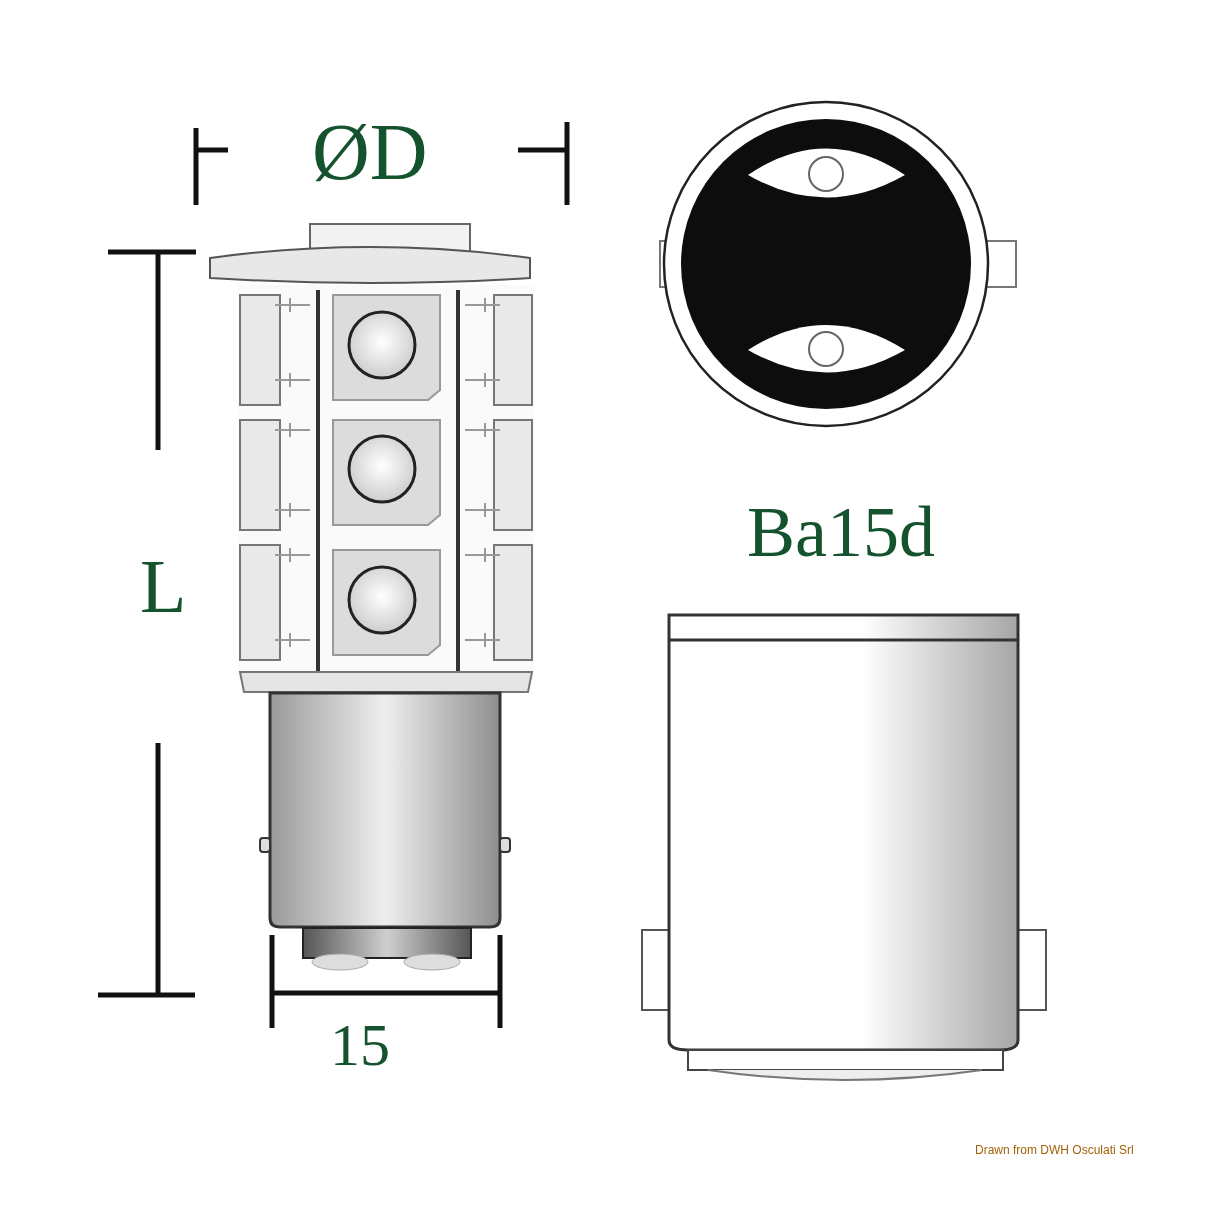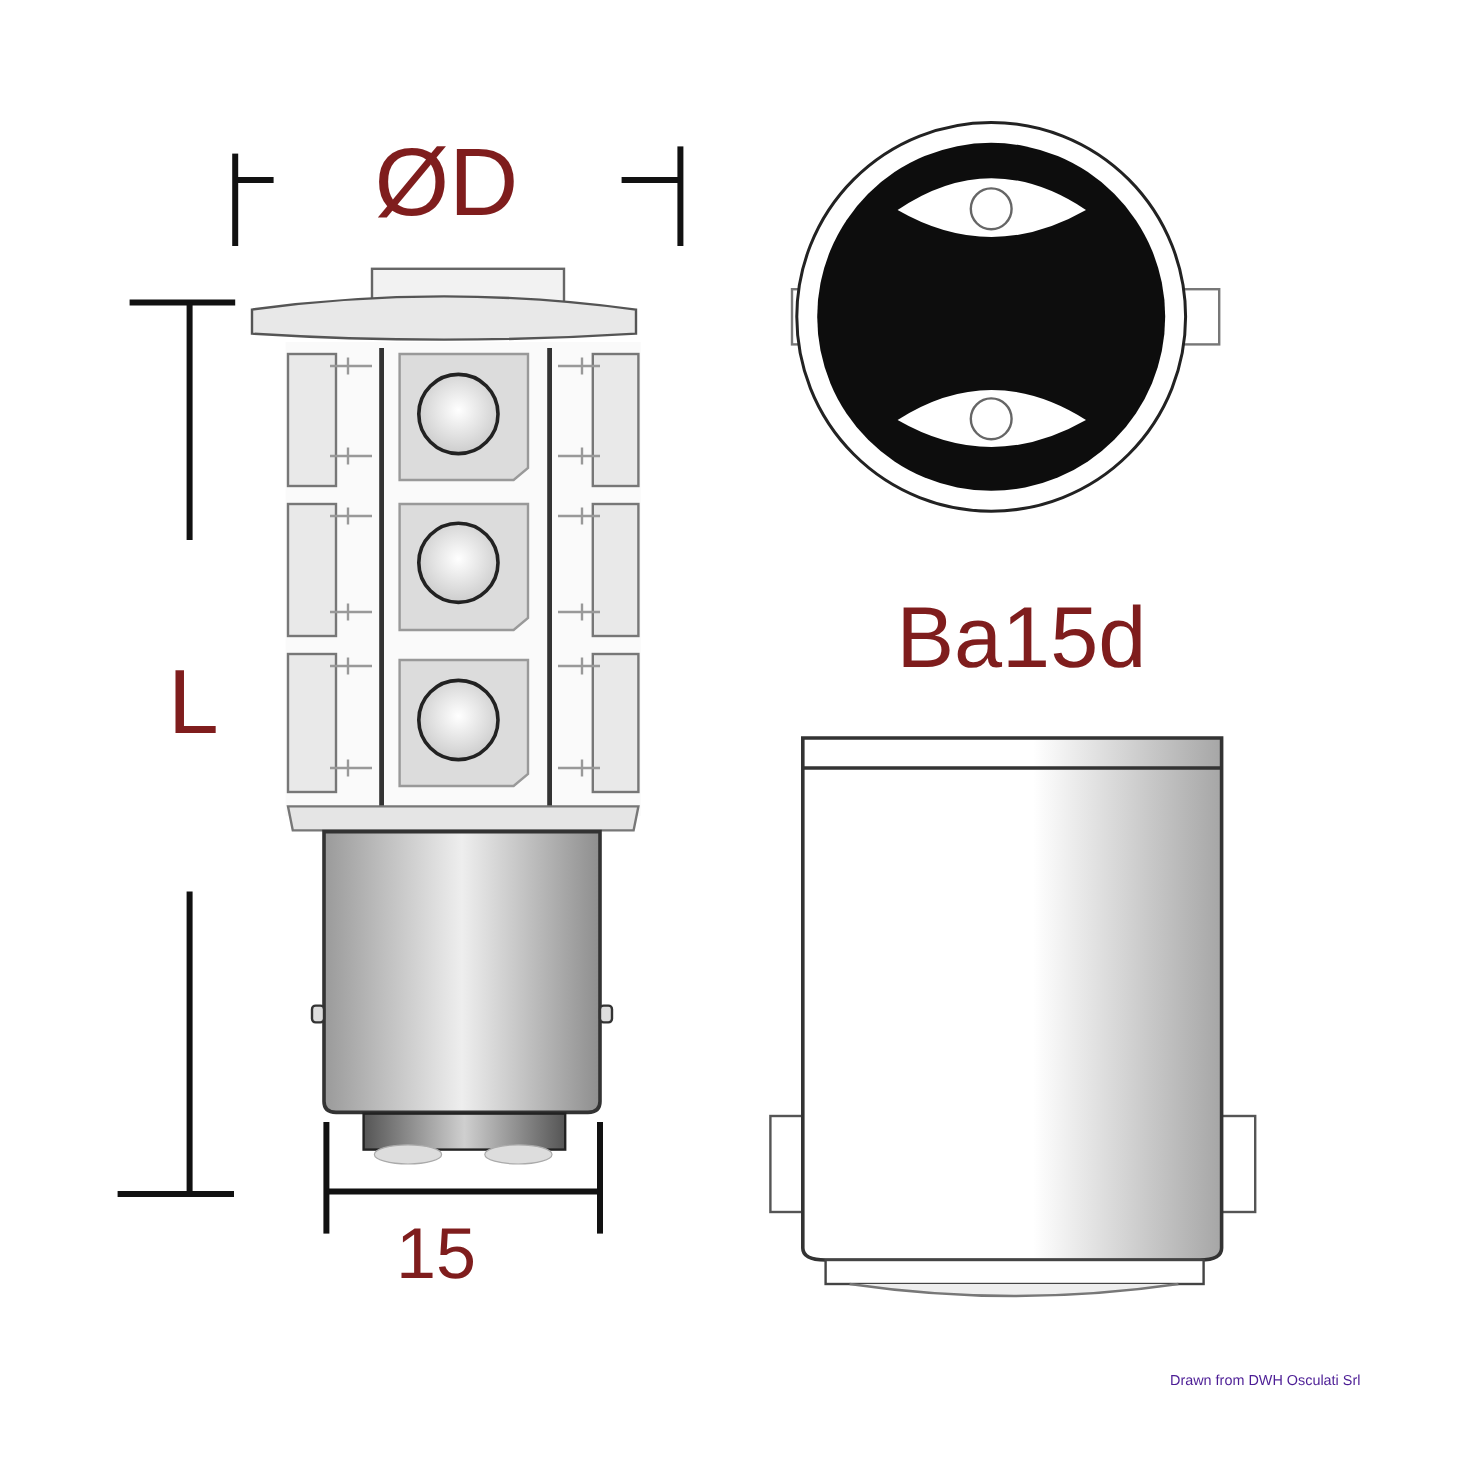--- a/index.html
+++ b/index.html
@@ -1,19 +1,19 @@
 <!DOCTYPE html>
 <html><head>
 <meta charset="utf-8">
 <style>
   html, body { margin:0; padding:0; background:#ffffff; }
   body { width:1214px; height:1214px; position:relative; overflow:hidden; font-family:"Liberation Sans", sans-serif; }
-  .label { position:absolute; color:#7f1d1d; font-family:Liberation Sans, sans-serif; line-height:1;text-align:right; }
+  .label { position:absolute; color:#14532d; font-family:Liberation Serif, serif; line-height:1;text-align:right; }
   svg { position:absolute; left:0; top:0; }
-  .credit { position:absolute; left:975px; top:1143px; font-size:12px; color:#4c1d95; font-family:"Liberation Sans", sans-serif; }
+  .credit { position:absolute; left:975px; top:1143px; font-size:12px; color:#a16207; font-family:"Liberation Sans", sans-serif; }
 </style>
 </head>
 <body>
 
 <svg width="1214" height="1214" viewBox="0 0 1214 1214">
   <defs>
     <linearGradient id="metal" x1="0" x2="1" y1="0" y2="0">
       <stop offset="0" stop-color="#9a9a9a"></stop>
       <stop offset="0.5" stop-color="#eeeeee"></stop>
       <stop offset="1" stop-color="#8e8e8e"></stop>

